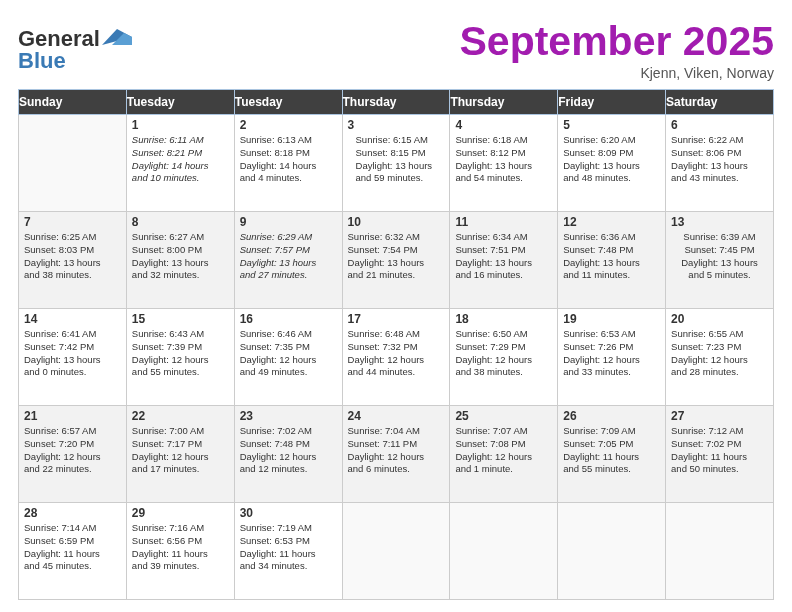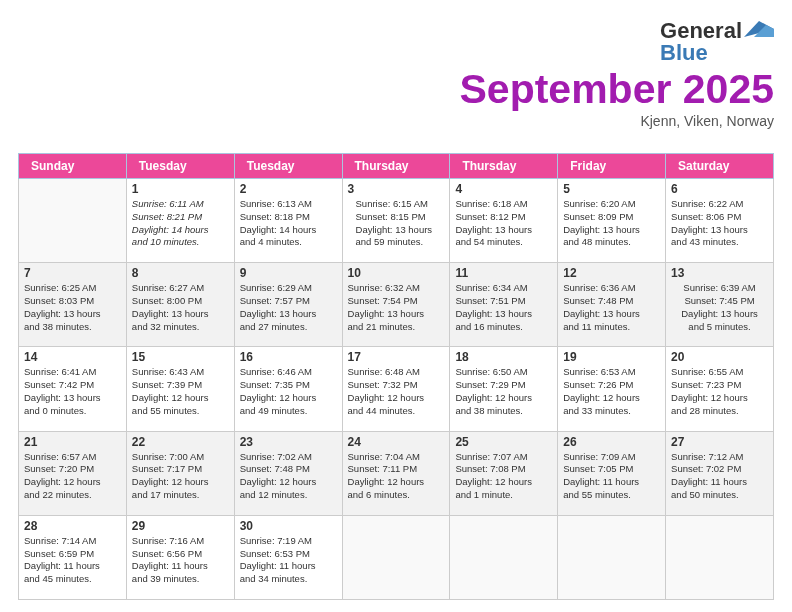--- a/index.html
+++ b/index.html
@@ -13,23 +13,22 @@
     .page {
       width: 792px;
       height: 612px;
       padding: 18px 18px 12px 18px;
       display: flex;
       flex-direction: column;
     }
     .header {
       display: flex;
       justify-content: space-between;
-      align-items: flex-end;
-      margin-bottom: 24px;
-      flex-direction: column;
+      align-items: center;
+      margin-bottom: 8px;
     }
     .logo {
       display: flex;
       flex-direction: column;
       align-items: flex-start;
     }
     .title-block {
       text-align: right;
     }
     .month-title {
@@ -40,25 +39,25 @@
     .location {
       font-size: 14px;
       color: #555;
     }
     .calendar {
       width: 100%;
       border-collapse: collapse;
       flex: 1;
     }
     .calendar th {
-      background: #ec4899;
+      background: #404040;
       color: #fff;
       font-size: 12px;
       font-weight: bold;
-      padding: 5px 12px;
+      padding: 5px 0;
       text-align: left;
       border: 1px solid #aac4df;
     }
     .calendar td {
       border: 1px solid #ccc;
       vertical-align: top;
       padding: 3px 5px;
       font-size: 10px;
       color: #333;
       width: calc(100% / 7);
@@ -171,21 +170,21 @@
           </td>
           <td>
             <div class="day-num">8</div>
             <div class="day-detail" style="white-space: pre-line;">Sunrise: 6:27 AM
 Sunset: 8:00 PM
 Daylight: 13 hours
 and 32 minutes.</div>
           </td>
           <td>
             <div class="day-num">9</div>
-            <div class="day-detail" style="white-space: pre-line;">Sunrise: 6:29 AM
+            <div class="day-detail" style="white-space: pre-line; font-style: italic;">Sunrise: 6:29 AM
 Sunset: 7:57 PM
 Daylight: 13 hours
 and 27 minutes.</div>
           </td>
           <td>
             <div class="day-num">10</div>
             <div class="day-detail" style="white-space: pre-line;">Sunrise: 6:32 AM
 Sunset: 7:54 PM
 Daylight: 13 hours
 and 21 minutes.</div>

